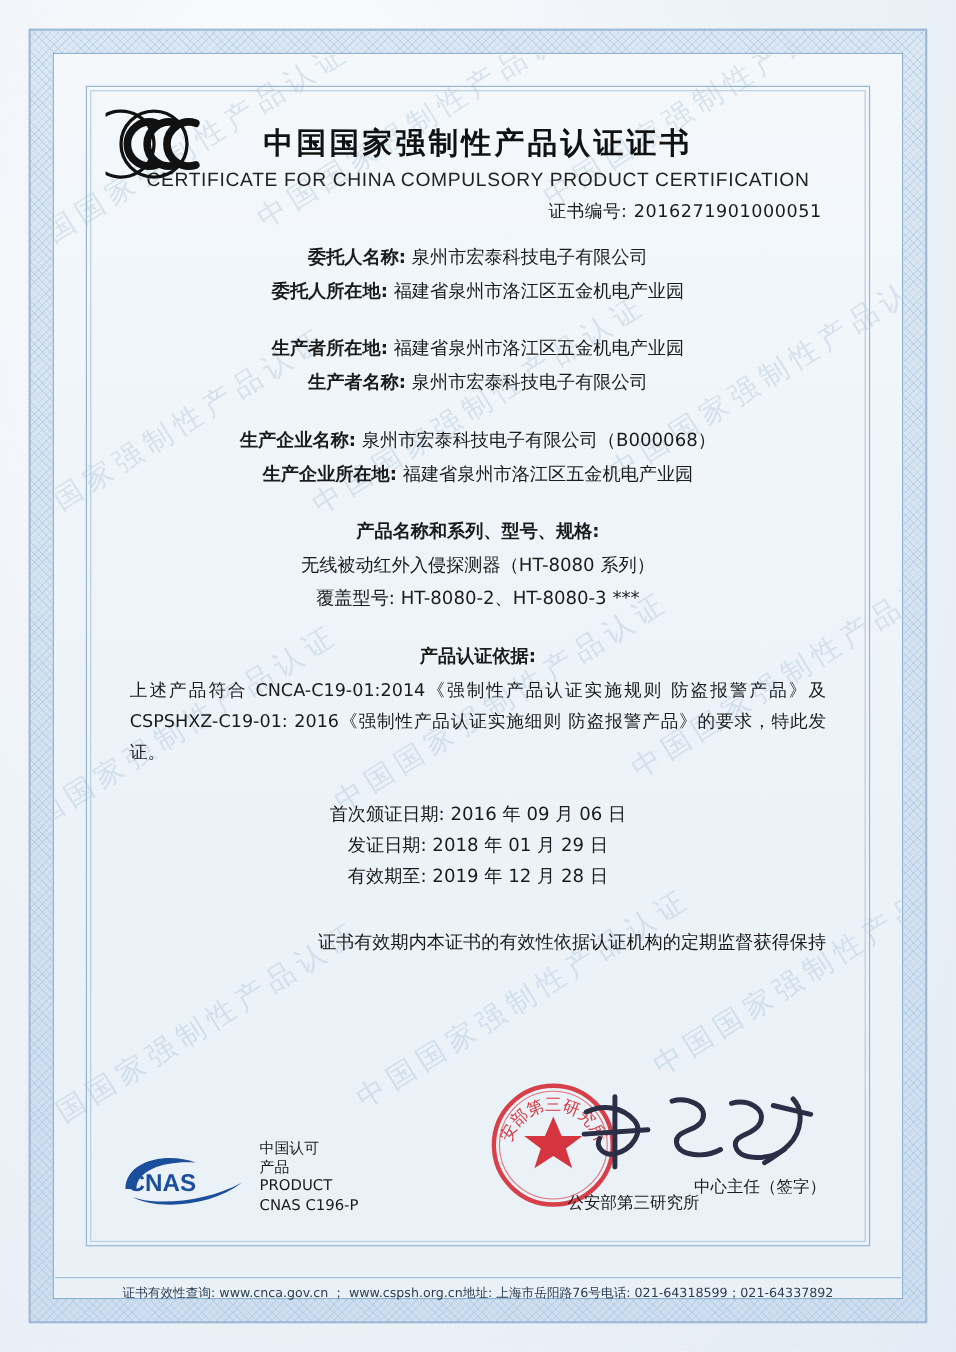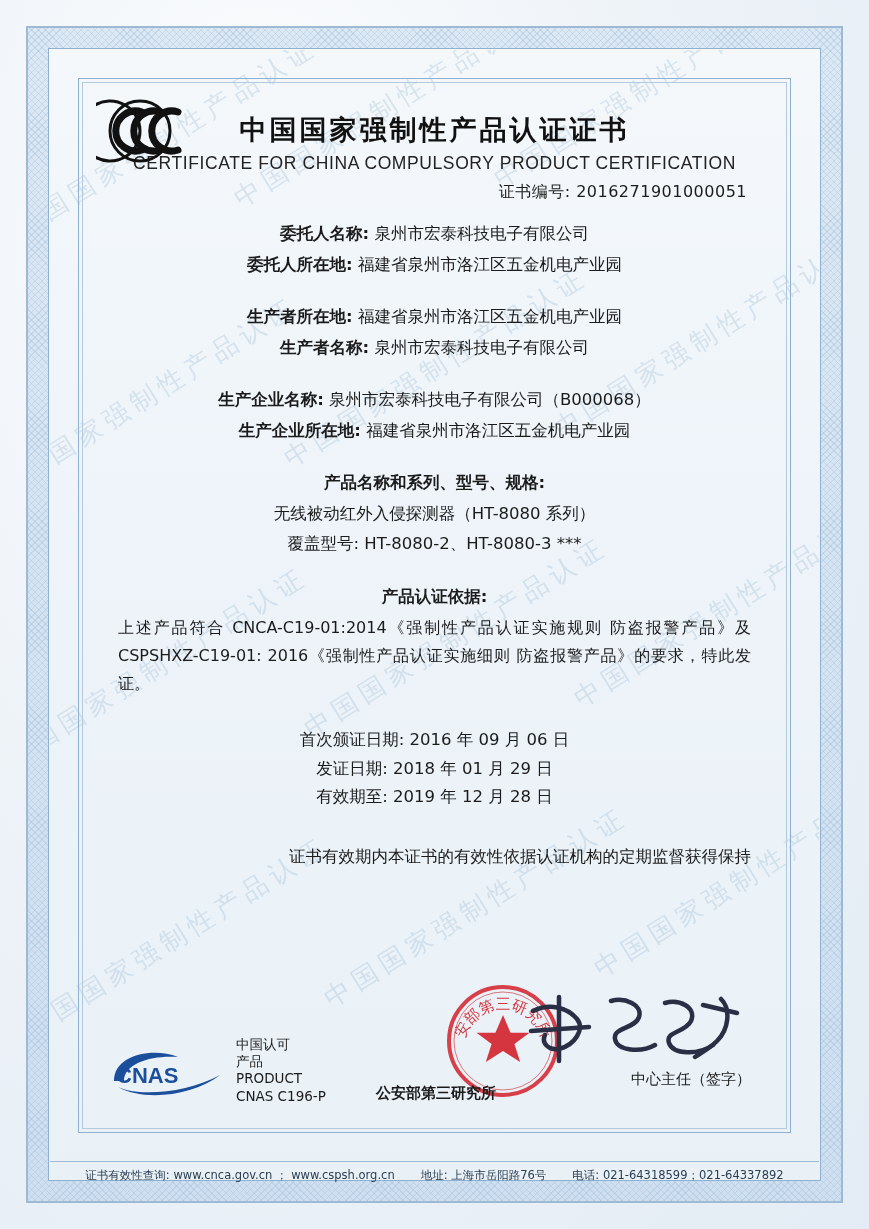--- a/index.html
+++ b/index.html
@@ -173,25 +173,24 @@
     left: 300px;
     bottom: 8px;
     width: 190px;
     height: 120px;
   }
   .seal-caption {
     position: absolute;
     left: 268px;
     bottom: 8px;
     width: 260px;
-    text-align: left;
+    text-align: right;
     font-size: 15px;
     font-family: "DejaVu Sans", sans-serif;
     color: #1b1b1b;
-    font-weight: bold;
   }
   .signature {
     position: absolute;
     right: 6px;
     bottom: 36px;
     width: 240px;
     height: 92px;
   }
   .sign-label {
     position: absolute;
@@ -205,21 +204,20 @@
     left: 50px;
     right: 50px;
     bottom: 46px;
     border-top: 1px solid #9db9d4;
     padding-top: 6px;
     font-size: 11.5px;
     color: #2a3d52;
     font-family: "DejaVu Sans", sans-serif;
     display: flex;
     justify-content: center;
-    gap: 26px;
     white-space: nowrap;
   }
 </style>
 </head>
 <body>
 
 <div id="certificate">
 
   <div class="frame-outer"></div>
   <div class="frame-mid"></div>

